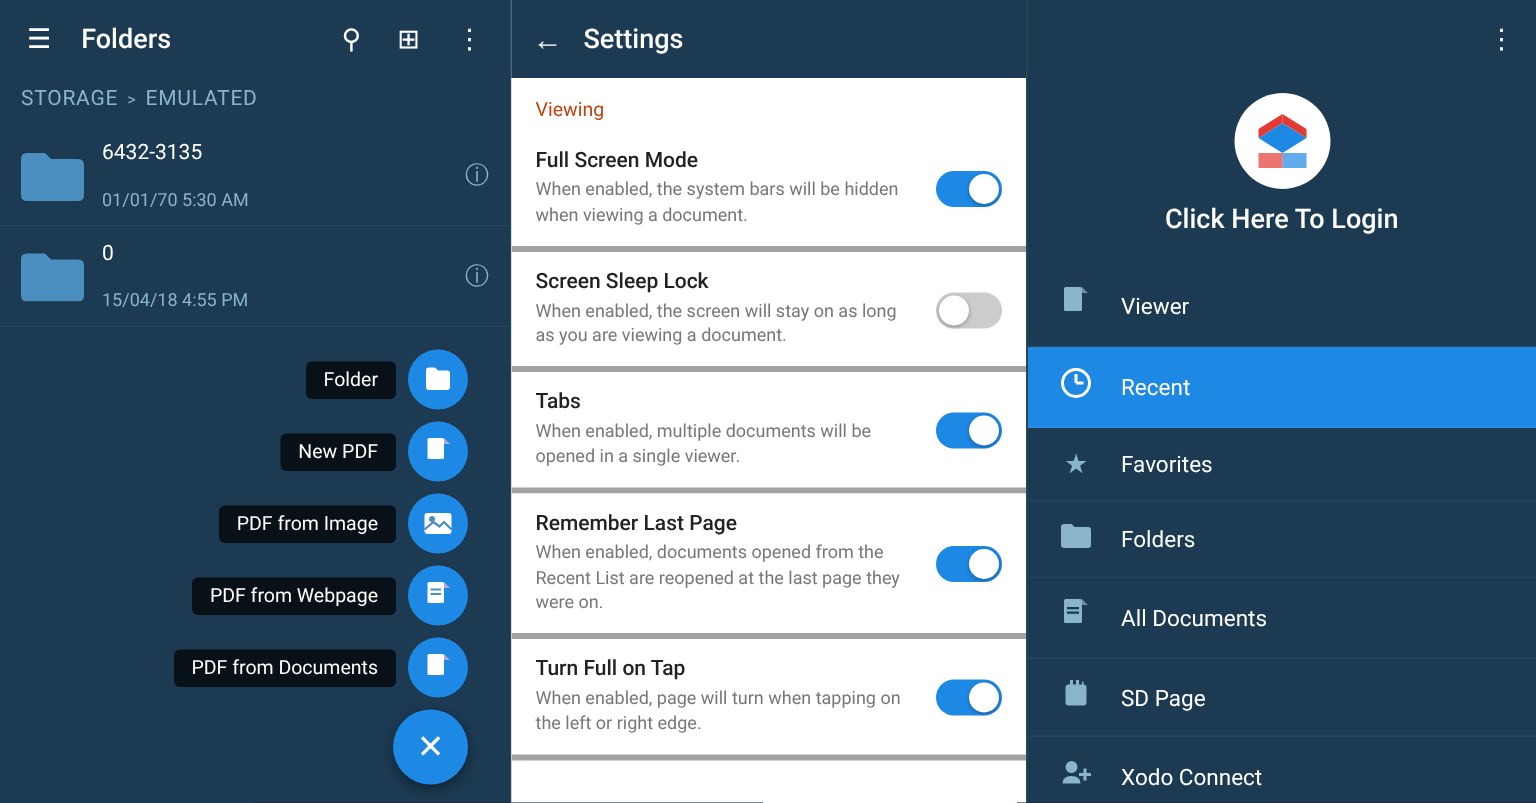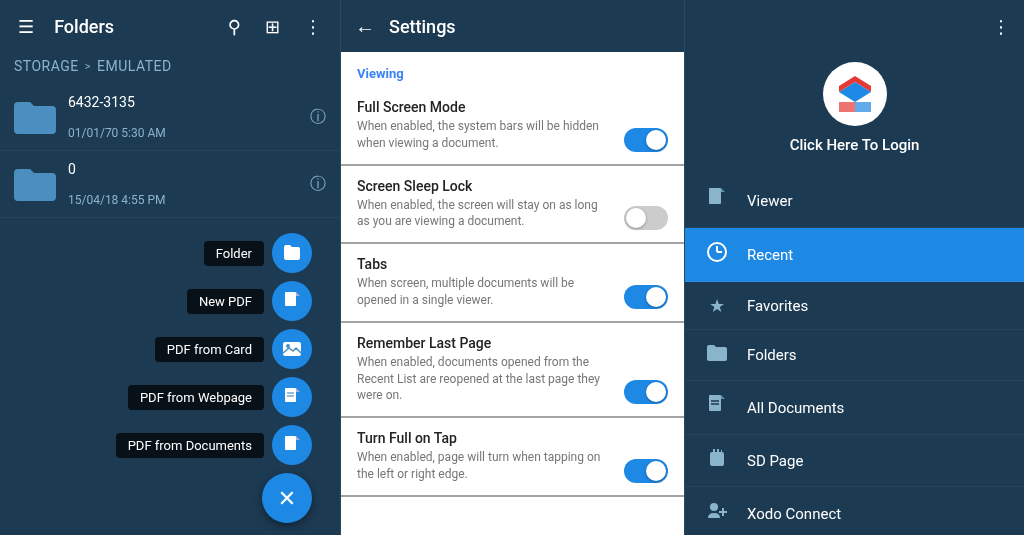--- a/index.html
+++ b/index.html
@@ -155,31 +155,31 @@
       color: white;
       font-size: 18px;
       font-weight: 500;
     }
     .settings-content {
       flex: 1;
       overflow-y: auto;
       background: white;
     }
     .settings-section-label {
-      color: #3b82f6;
+      color: #c2410c;
       font-size: 13px;
-      font-weight: 700;
+      font-weight: 400;
       padding: 14px 16px 6px;
       background: white;
     }
     .settings-item {
       display: flex;
-      align-items: flex-end;
+      align-items: center;
       padding: 12px 16px;
-      border-bottom: 2px solid #a3a3a3;
+      border-bottom: 4px solid #a3a3a3;
       background: white;
       gap: 12px;
     }
     .settings-item-text { flex: 1; }
     .settings-item-title {
       color: #222;
       font-size: 14px;
       font-weight: 500;
       margin-bottom: 3px;
     }
@@ -245,21 +245,21 @@
       height: 64px;
       border-radius: 50%;
       background: white;
       display: flex;
       align-items: center;
       justify-content: center;
       overflow: hidden;
     }
     .login-text {
       color: white;
-      font-size: 15px;
+      font-size: 18px;
       font-weight: 500;
       cursor: pointer;
     }
 
     .drawer-menu {
       flex: 1;
       overflow-y: auto;
     }
     .drawer-item {
       display: flex;
@@ -326,21 +326,21 @@
     <div class="fab-item">
       <span class="fab-label">New PDF</span>
       <div class="fab-btn">
         <svg width="18" height="20" viewBox="0 0 18 20">
             <rect x="2" y="1" width="11" height="14" rx="1" fill="white"></rect>
             <polygon points="13,1 17,5 13,5" fill="#aad"></polygon>
           </svg>
       </div>
     </div>
     <div class="fab-item">
-      <span class="fab-label">PDF from Card</span>
+      <span class="fab-label">PDF from Image</span>
       <div class="fab-btn">
         <svg width="20" height="16" viewBox="0 0 20 16">
             <rect x="1" y="1" width="18" height="14" rx="2" fill="white"></rect>
             <circle cx="6" cy="5" r="2" fill="#4a8fc0"></circle>
             <path d="M1,12 L7,7 L11,10 L14,7 L19,12" stroke="#4a8fc0" stroke-width="1.5" fill="none"></path>
           </svg>
       </div>
     </div>
     <div class="fab-item">
       <span class="fab-label">PDF from Webpage</span>
@@ -386,21 +386,21 @@
       <div class="settings-item-text">
         <div class="settings-item-title">Screen Sleep Lock</div>
         <div class="settings-item-desc">When enabled, the screen will stay on as long as you are viewing a document.</div>
       </div>
       <div class="toggle off"></div>
     </div>
 
     <div class="settings-item">
       <div class="settings-item-text">
         <div class="settings-item-title">Tabs</div>
-        <div class="settings-item-desc">When screen, multiple documents will be opened in a single viewer.</div>
+        <div class="settings-item-desc">When enabled, multiple documents will be opened in a single viewer.</div>
       </div>
       <div class="toggle on"></div>
     </div>
 
     <div class="settings-item">
       <div class="settings-item-text">
         <div class="settings-item-title">Remember Last Page</div>
         <div class="settings-item-desc">When enabled, documents opened from the Recent List are reopened at the last page they were on.</div>
       </div>
       <div class="toggle on"></div>

